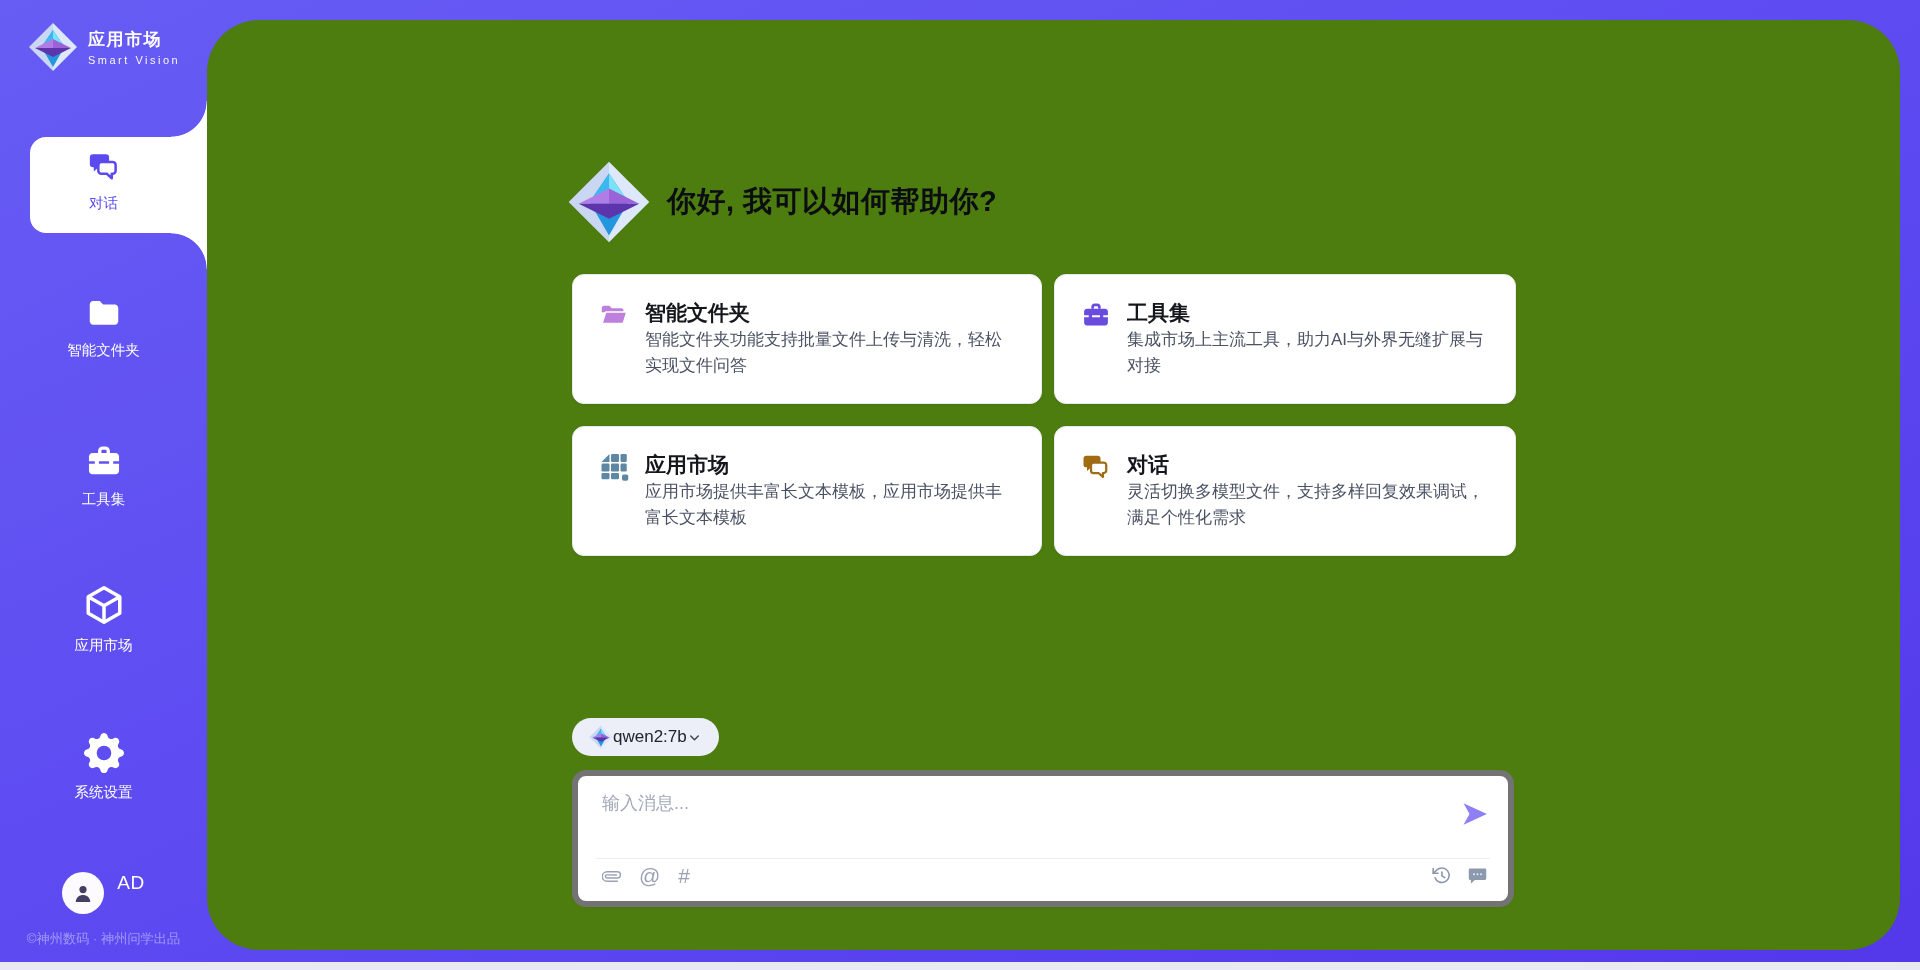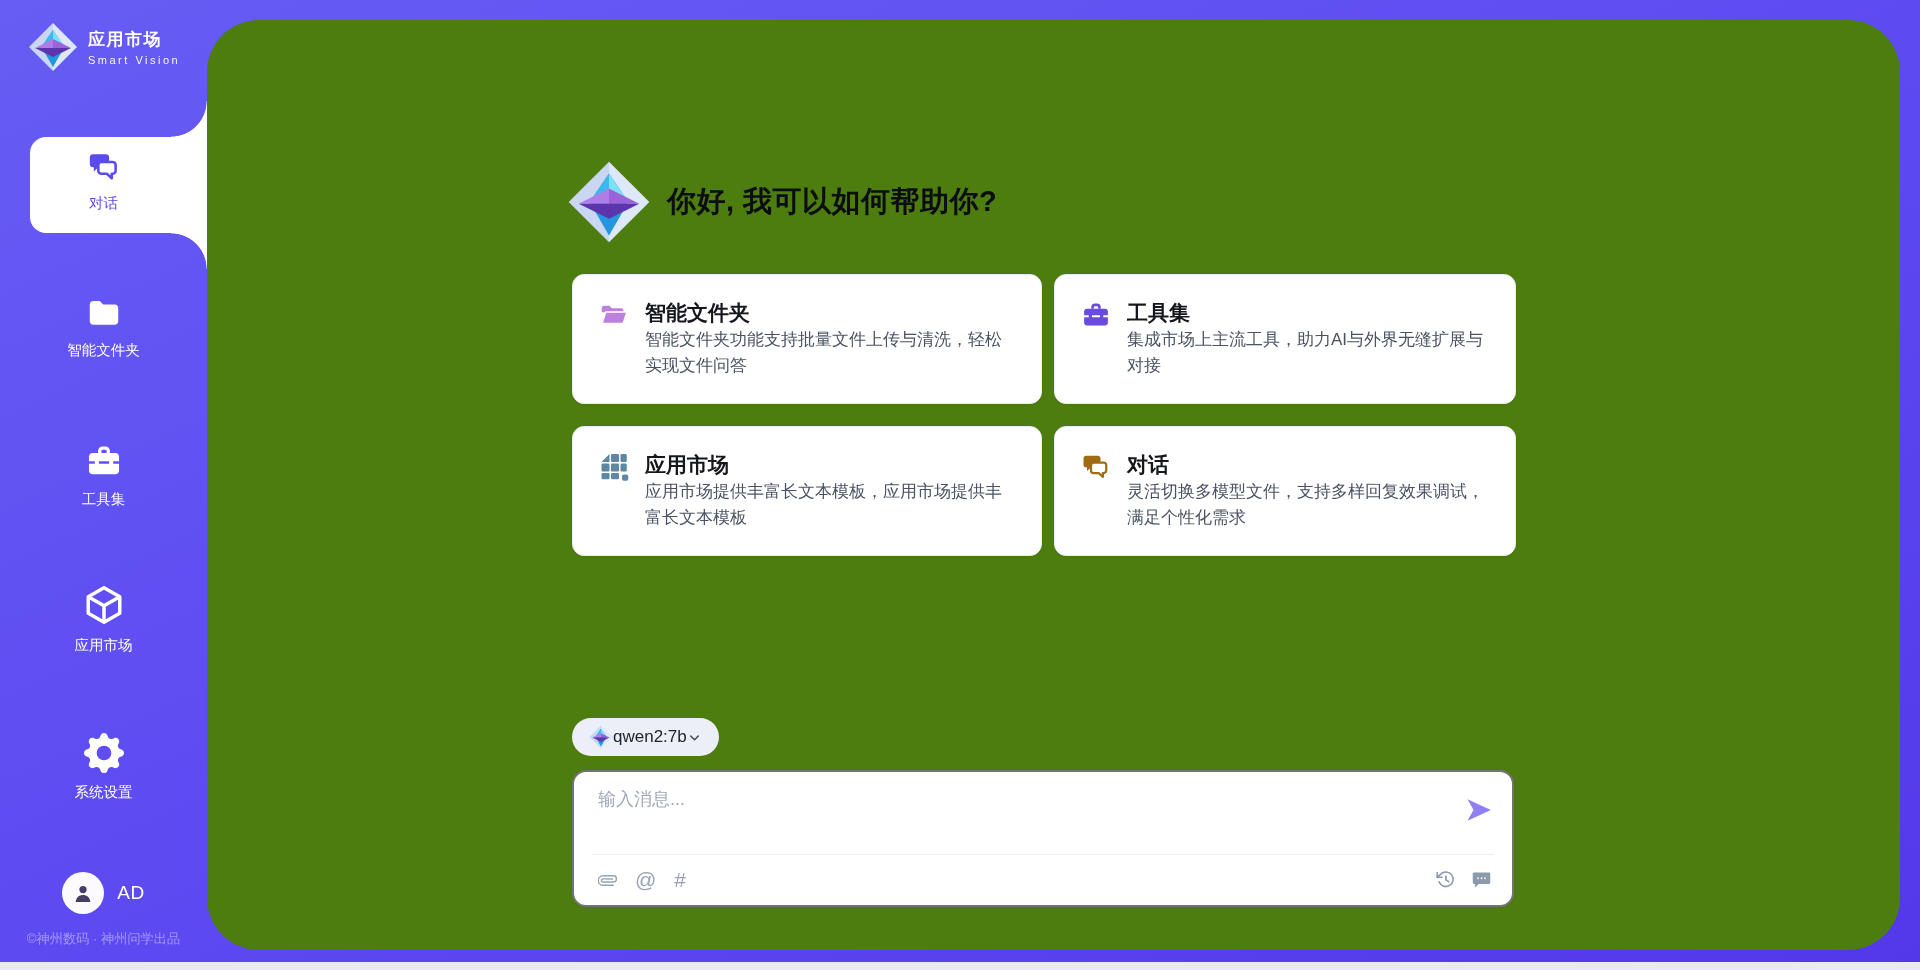--- a/index.html
+++ b/index.html
@@ -31,21 +31,21 @@
               align-items:center; gap:10px; color:#fff; cursor:pointer; }
   .nav-item .lbl { font-size:14.5px; }
   .nav-item.active { color:#5b4af0; }
   .nav-chat    { top:150px; }
   .nav-folder  { top:293px; }
   .nav-tools   { top:442px; }
   .nav-market  { top:584px; }
   .nav-settings{ top:733px; }
 
   .user-row { position:absolute; left:0; top:872px; width:207px; display:flex;
-              align-items:center; justify-content:center; gap:13px; }
+              justify-content:center; gap:13px; }
   .avatar { width:42px; height:42px; border-radius:50%; background:#fdfbff; display:flex;
             align-items:center; justify-content:center; }
   .user-initials { color:#fff; font-size:19px; letter-spacing:.5px; }
   .copyright { position:absolute; left:0; top:930px; width:207px; text-align:center;
                color:rgba(255,255,255,.42); font-size:13.2px; }
 
   
   .greeting { position:absolute; left:360px; top:140px; display:flex; align-items:center; gap:16px; }
   .greeting .logo { width:84px; height:84px; }
   .greeting h1 { font-size:29px; font-weight:700; color:#0b0d12; letter-spacing:.5px; }
@@ -62,21 +62,21 @@
 
   
   .model-pill { position:absolute; left:365px; top:698px; height:38px; display:inline-flex;
                 align-items:center; padding:0 17px; background:#edeff8;
                 border-radius:19px; cursor:pointer; }
   .model-pill .logo { width:24px; height:24px; }
   .model-name { font-size:17px; color:#20242e; }
 
   
   .composer { position:absolute; left:365px; top:750px; width:942px; height:137px;
-              background:#fff; border:2px solid #737373; border-radius:14px;
+              background:#fff; border:6px solid #737373; border-radius:14px;
               box-shadow:0 1px 3px rgba(25,25,60,.04); }
   .composer textarea { position:absolute; left:24px; top:15px; width:850px; height:58px;
               border:none; outline:none; resize:none; font-family:inherit; font-size:18px;
               color:#30343f; background:transparent; }
   .composer textarea::placeholder { color:#a2a8b8; }
   .send-btn { position:absolute; right:18px; top:23px; width:30px; height:30px; border:none;
               background:transparent; cursor:pointer; padding:0; }
   .composer-divider { position:absolute; left:18px; right:18px; top:82px;
               border-top:1px solid #ededf3; }
   .composer-left { position:absolute; left:24px; bottom:15px; display:flex; align-items:center;

